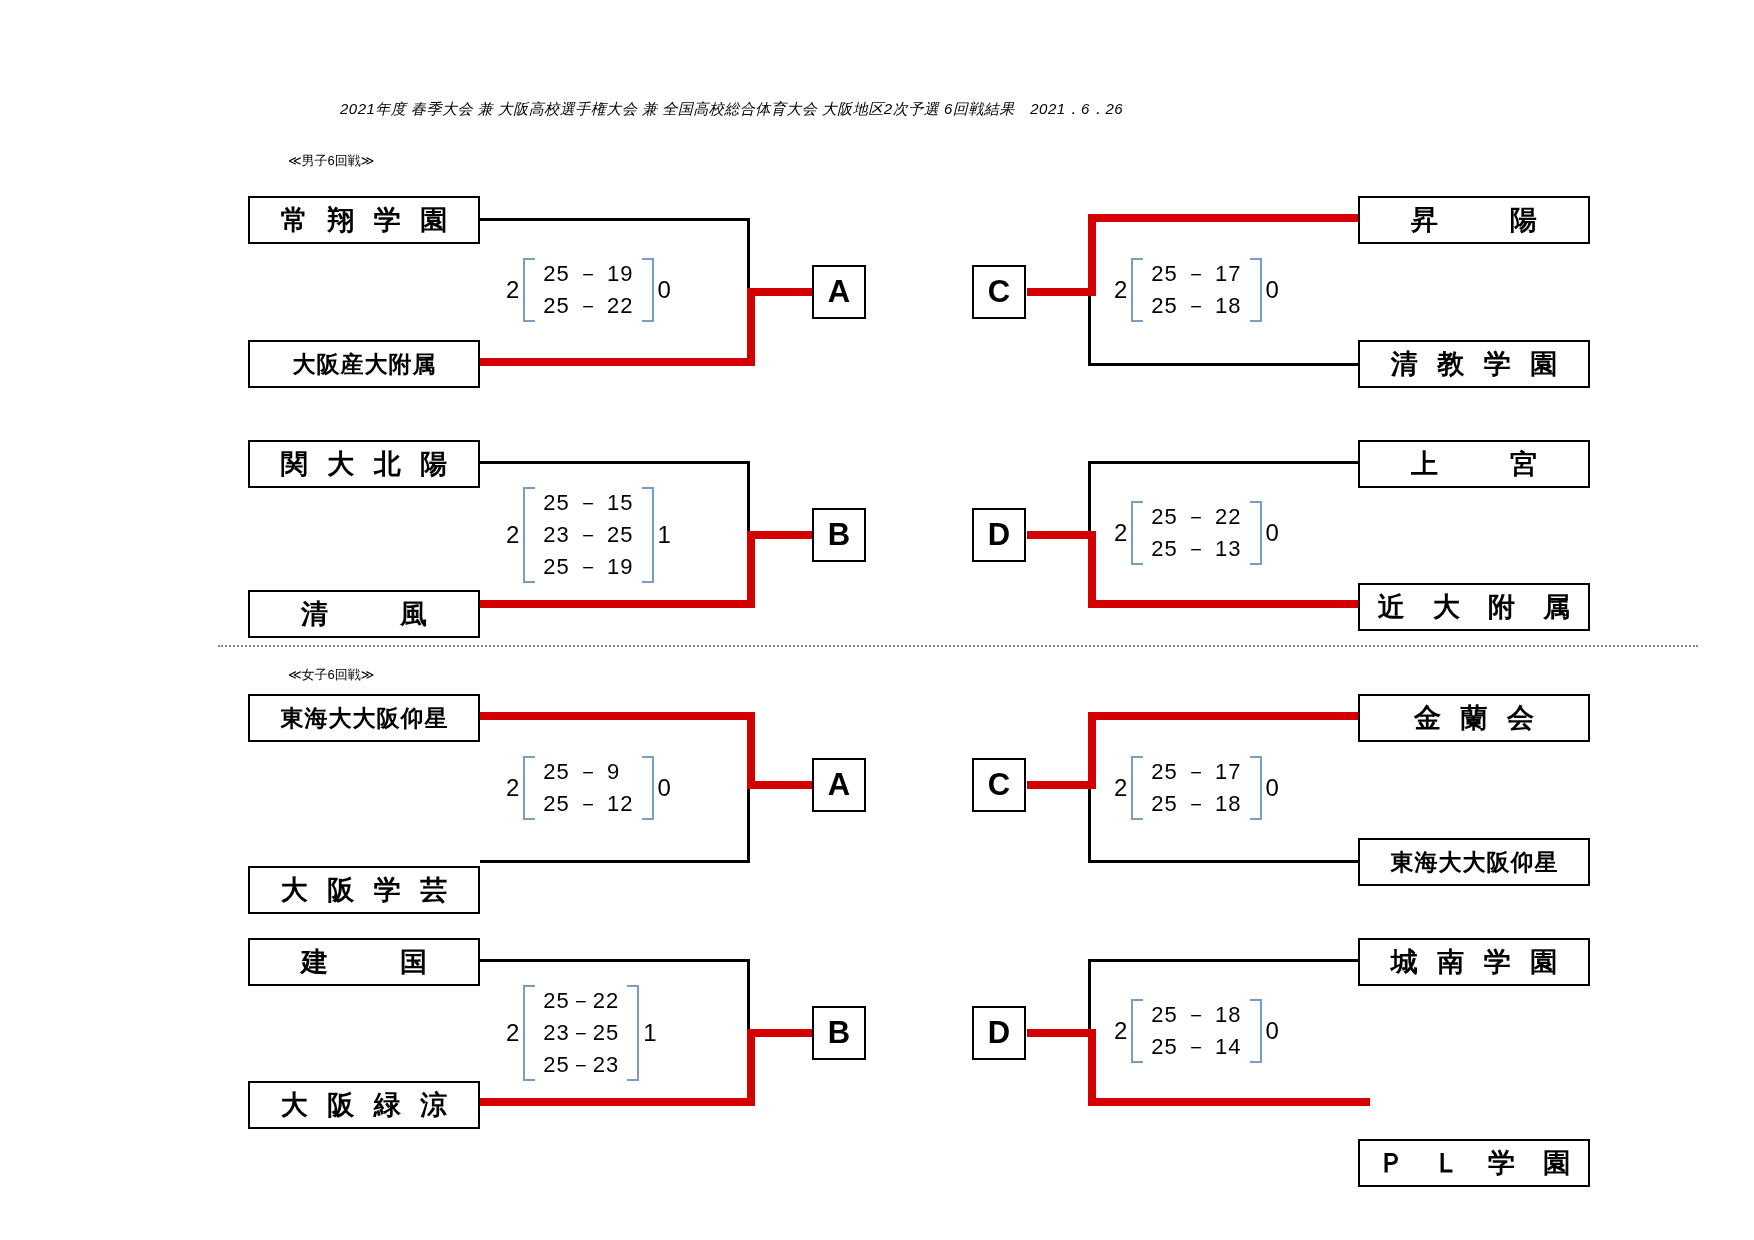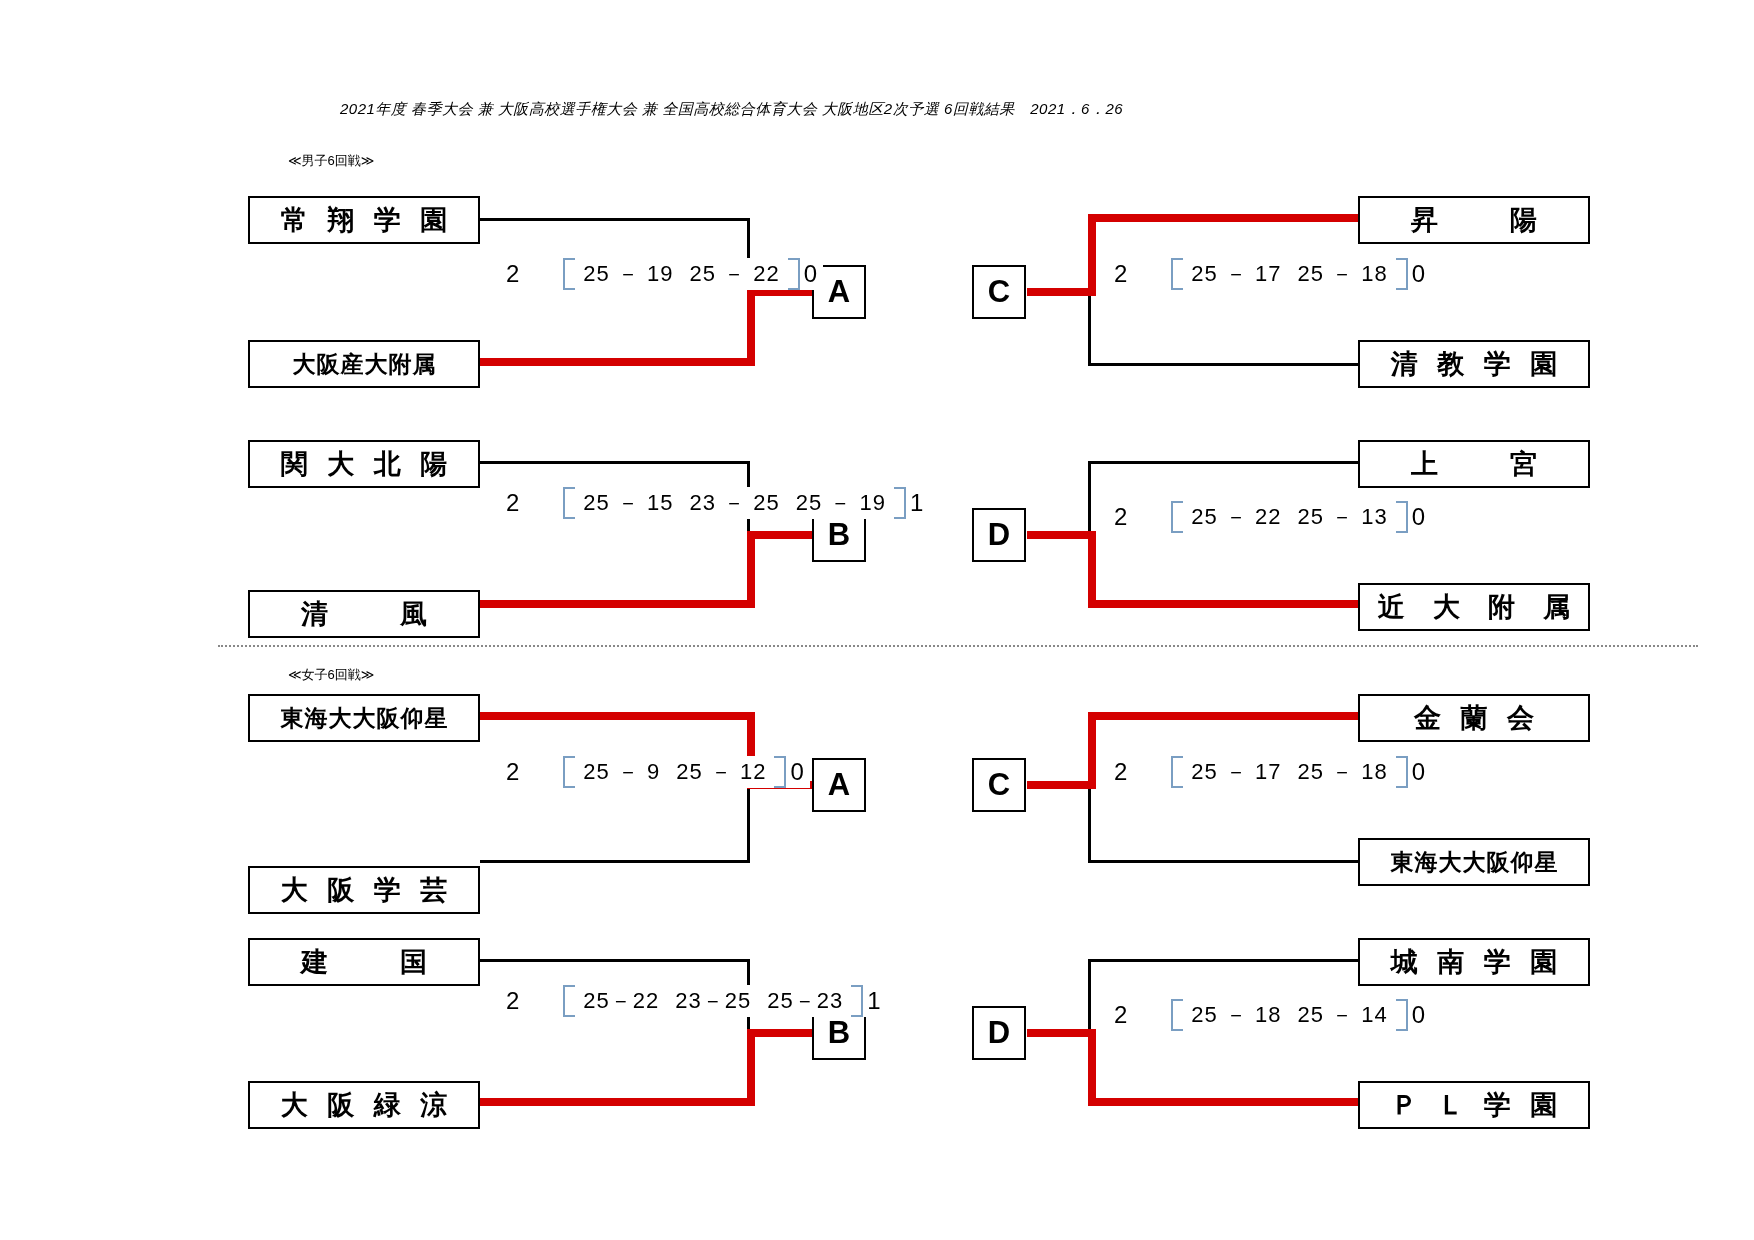--- a/index.html
+++ b/index.html
@@ -62,27 +62,26 @@
   
   .rl{position:absolute;background:#d40000;z-index:3;}
   
   .scoreblock{
     position:absolute;
     display:flex;align-items:center;
     z-index:6;
     background:#fff;
   }
   .setpoints{
-    display:flex;flex-direction:row;
+    display:flex;flex-direction:column;
     padding:0 10px;
     font-size:22px;
     line-height:1.45;
     letter-spacing:1px;
     position:relative;
-    margin-left:40px;
   }
   .setpoints .brk{
     position:absolute;top:0;bottom:0;width:10px;
     border:2px solid #7a9ec2;
   }
   .setpoints .brk.l{left:-2px;border-right:none;}
   .setpoints .brk.r{right:-2px;border-left:none;}
   .setrow{white-space:nowrap;padding:0 8px;}
   .sets{
     font-size:24px;
@@ -251,21 +250,21 @@
 </div>
 
 <div class="ln" style="left:1088px;top:959px;width:270px;height:3px;"></div>
 <div class="ln" style="left:1088px;top:959px;width:3px;height:147px;"></div>
 <div class="ln" style="left:1088px;top:1103px;width:270px;height:3px;"></div>
 <div class="rl" style="left:1027px;top:1029px;width:69px;height:8px;"></div>
 <div class="rl" style="left:1088px;top:1029px;width:8px;height:77px;"></div>
 <div class="rl" style="left:1088px;top:1098px;width:282px;height:8px;"></div>
 
 <div class="team" style="left:1358px;top:938px;">城 南 学 園</div>
-<div class="team" style="left:1358px;top:1081px;">Ｐ Ｌ 学 園</div>
+<div class="team" style="left:1358px;top:1139px;font-family:Liberation Mono, monospace;">Ｐ Ｌ 学 園</div>
 <div class="letter" style="left:972px;top:1006px;">D</div>
 <div class="scoreblock" style="left:1108px;top:999px;">
   <div class="sets">2</div>
   <div class="setpoints">
     <div class="brk l"></div>
     <div class="setrow">25 － 18</div>
     <div class="setrow">25 － 14</div>
     <div class="brk r"></div>
   </div>
   <div class="sets">0</div>

